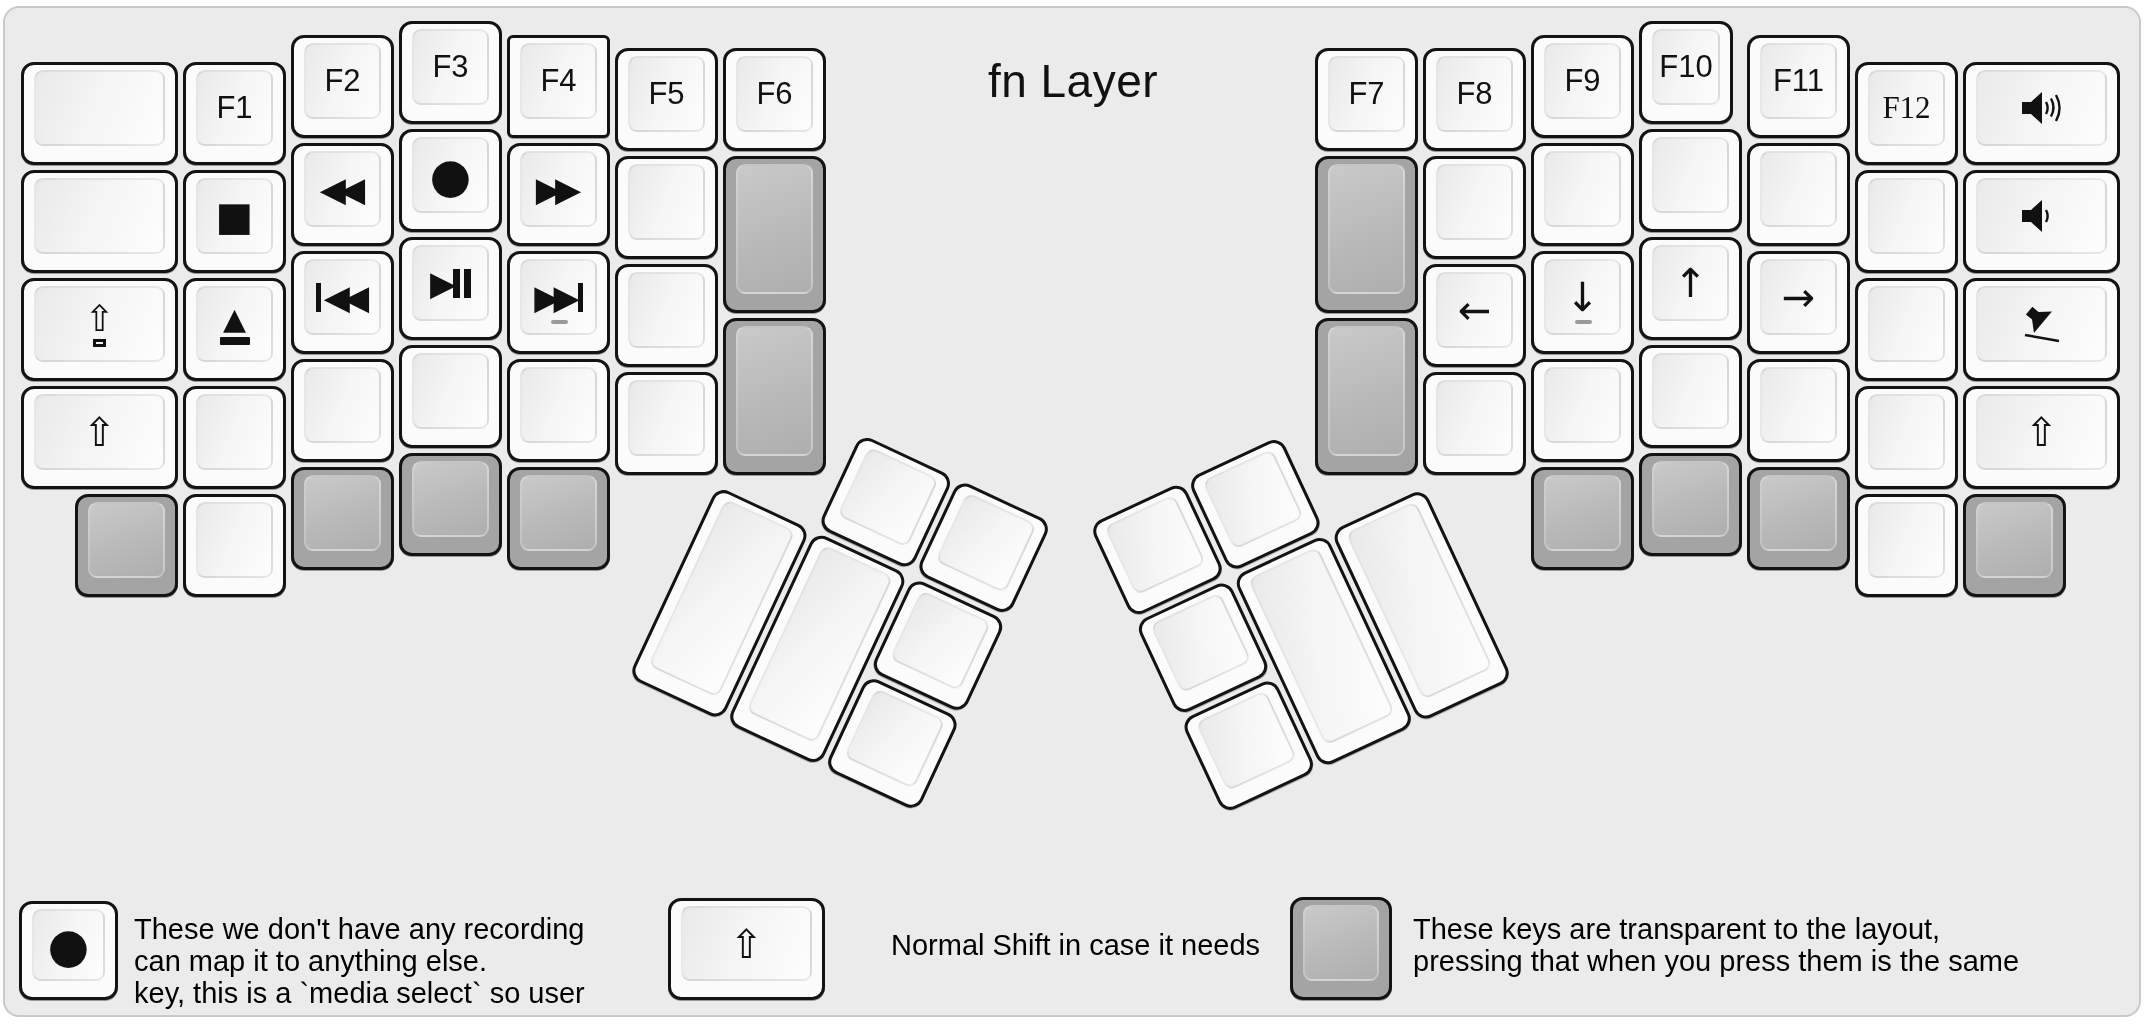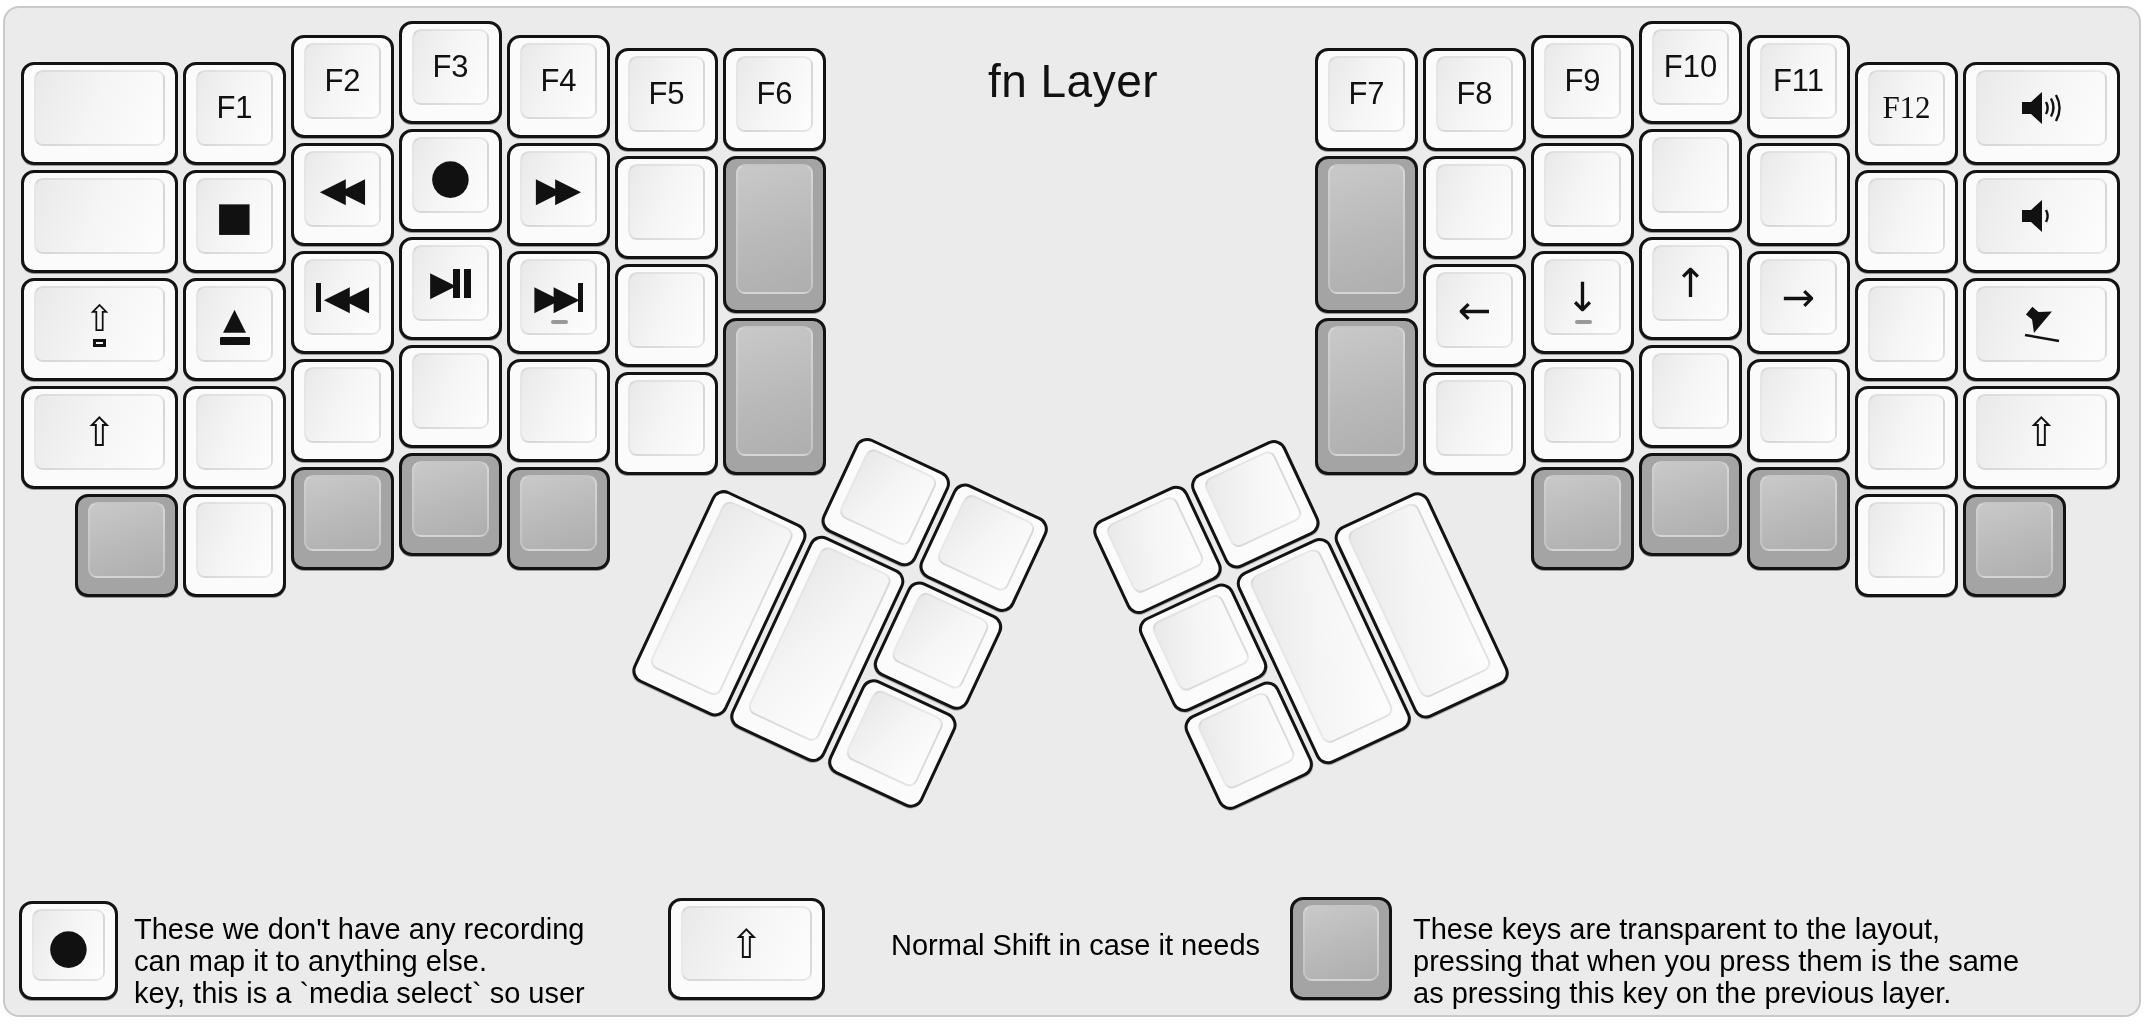--- a/index.html
+++ b/index.html
@@ -123,21 +123,21 @@
           <span class="grow">
             <span class="tris" style="margin-right:0">▶</span>
             <i class="vbar"></i>
             <i class="vbar"></i>
           </span>
         </div>
       </div>
       <div class="key" style="left: 399px; top: 345px; width: 103px; height: 103px;">
         <div class="cap"></div>
       </div>
-      <div class="key" style="left: 507px; top: 35px; width: 103px; height: 103px;">
+      <div class="key" style="left: 507px; top: 35px; width: 103px; height: 103px; border-radius: 6px;">
         <div class="cap">
           <span class="flabel">F4</span>
         </div>
       </div>
       <div class="key" style="left: 507px; top: 143px; width: 103px; height: 103px;">
         <div class="cap">
           <span class="grow">
             <span class="tris">▶▶</span>
           </span>
         </div>
@@ -231,21 +231,21 @@
       </div>
       <div class="key" style="left: 1531px; top: 251px; width: 103px; height: 103px;">
         <div class="cap">
           <span class="sym" style="font-size:40px">↓</span>
           <span class="homing-dash"></span>
         </div>
       </div>
       <div class="key" style="left: 1531px; top: 359px; width: 103px; height: 103px;">
         <div class="cap"></div>
       </div>
-      <div class="key" style="left: 1639px; top: 21px; width: 103px; height: 103px;">
+      <div class="key" style="left: 1639px; top: 21px; width: 94px; height: 103px;">
         <div class="cap">
           <span class="flabel">F10</span>
         </div>
       </div>
       <div class="key" style="left: 1639px; top: 129px; width: 103px; height: 103px;">
         <div class="cap"></div>
       </div>
       <div class="key" style="left: 1639px; top: 237px; width: 103px; height: 103px;">
         <div class="cap">
           <span class="sym" style="font-size:40px">↑</span>
@@ -391,16 +391,15 @@
       </div>
       <div class="legend-text" style="left: 849px; top: 929px; margin-left: 42px;">
         <div>Normal Shift in case it needs</div>
       </div>
       <div class="key gray" style="left: 1290px; top: 897px; width: 102px; height: 103px;">
         <div class="cap"></div>
       </div>
       <div class="legend-text" style="left: 1413px; top: 913px;">
         <div>These keys are transparent to the layout,</div>
         <div>pressing that when you press them is the same</div>
-        <div>as pressing this key on the previous layer.</div>
       </div>
     </div>
 </div>
 
 </body></html>

